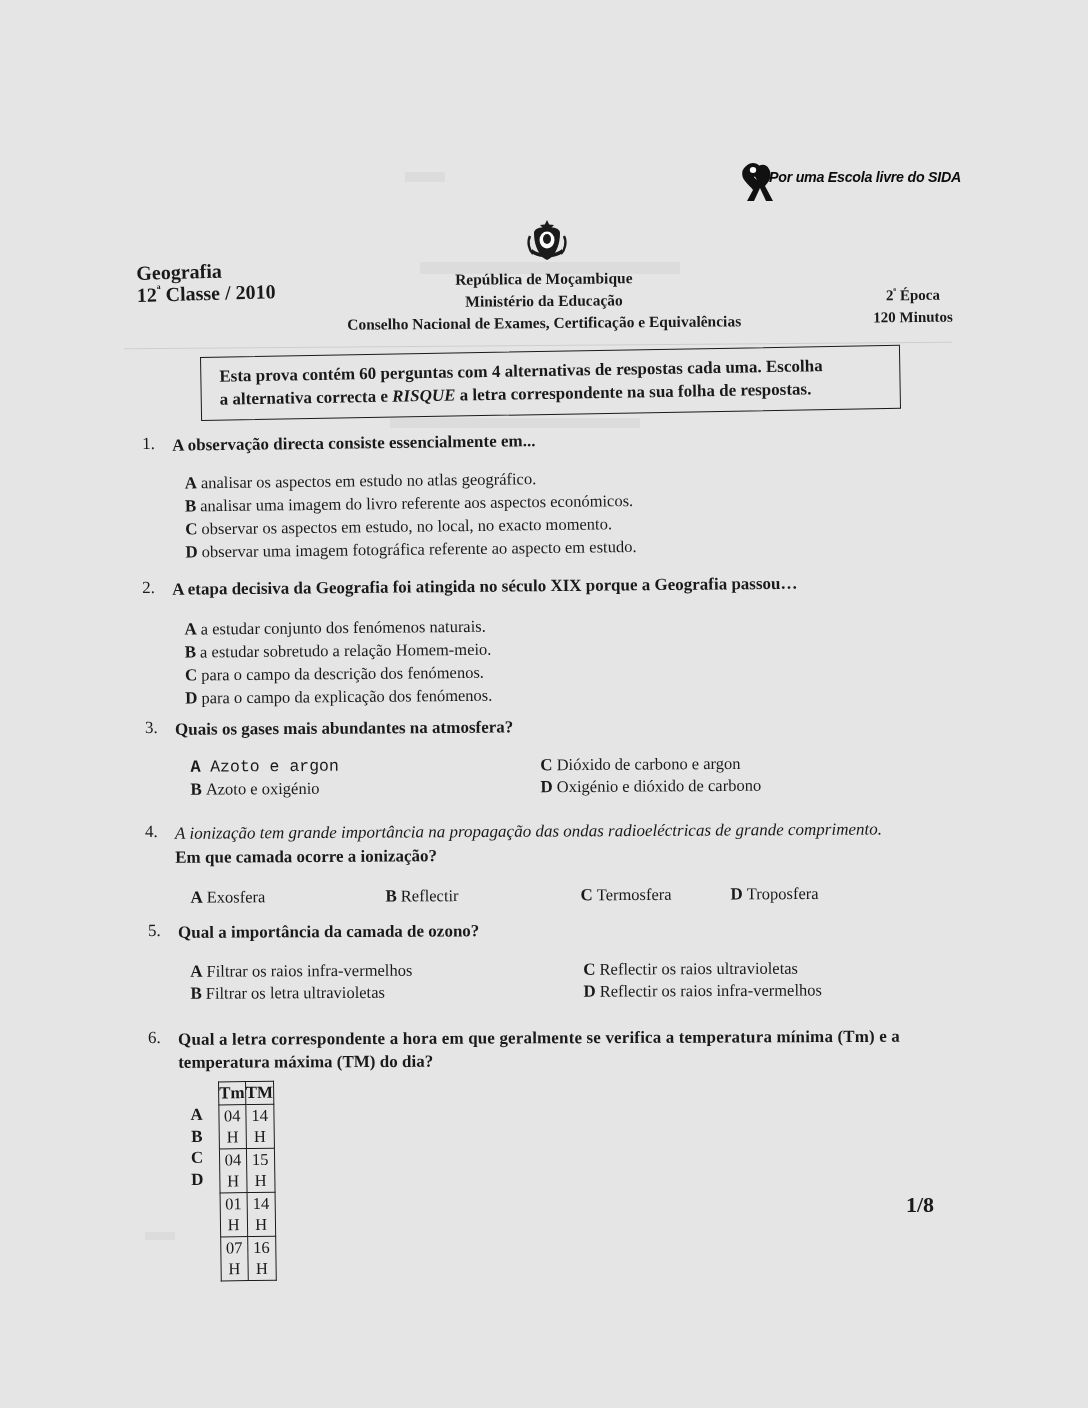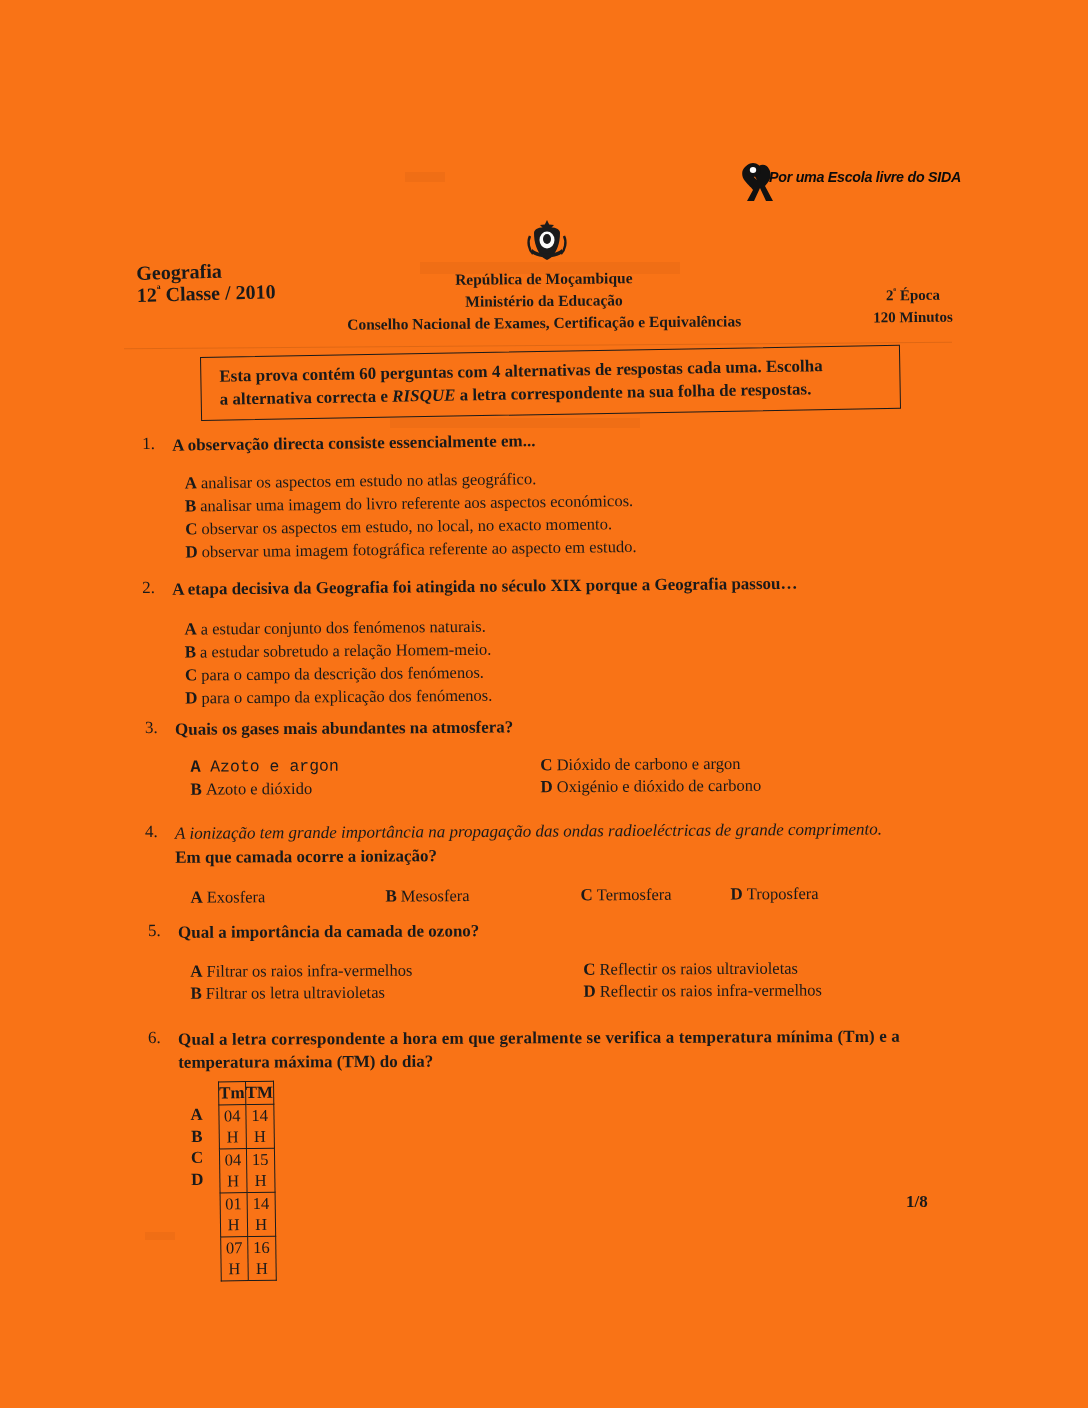--- a/index.html
+++ b/index.html
@@ -13,21 +13,21 @@
     position: relative;
     font-family: "Liberation Serif", "DejaVu Serif", serif;
     color: #1a1a1a;
     overflow: hidden;
   }
 
   
   #page {
     position: absolute;
     inset: 0;
-    background: #f97316;
+    background: #e5e5e5;
   }
   .scan-noise {
     position: absolute;
     background: rgba(0,0,0,0.035);
     pointer-events: none;
   }
   .scan-line {
     position: absolute;
     height: 1px;
     background: rgba(0,0,0,0.10);
@@ -236,21 +236,21 @@
   table.grid th {
     font-weight: bold;
     font-size: 17px;
   }
 
   
   #page-num {
     position: absolute;
     left: 906px;
     top: 1192px;
-    font-size: 17px;
+    font-size: 22px;
     font-weight: bold;
   }
 </style>
 </head>
 <body>
 
 <div id="page">
 
   <div class="scan-line" style="left:124px; top:345px; width:828px; transform:rotate(-0.45deg);"></div>
   <div class="scan-noise" style="left:405px; top:172px; width:40px; height:10px;"></div>
@@ -326,37 +326,37 @@
     </div>
   </div>
 
   <div class="q" style="left:145px; top:718px; width:840px; transform:rotate(-0.4deg);">
     <div class="q-head">
       <span class="q-num">3.</span>
       <span class="q-text">Quais os gases mais abundantes na atmosfera?</span>
     </div>
     <div class="opts-grid" style="margin-top:16px; height:48px;">
       <div class="opt" style="left:45px; top:0;font-family:Liberation Mono, monospace;"><span class="opt-letter">A</span> <span class="opt-body">Azoto e argon</span></div>
-      <div class="opt" style="left:45px; top:22px;"><span class="opt-letter">B</span> <span class="opt-body">Azoto e dióxido</span></div>
+      <div class="opt" style="left:45px; top:22px;"><span class="opt-letter">B</span> <span class="opt-body">Azoto e oxigénio</span></div>
       <div class="opt" style="left:395px; top:0;"><span class="opt-letter">C</span> <span class="opt-body">Dióxido de carbono e argon</span></div>
       <div class="opt" style="left:395px; top:22px;"><span class="opt-letter">D</span> <span class="opt-body">Oxigénio e dióxido de carbono</span></div>
     </div>
   </div>
 
   <div class="q" style="left:145px; top:822px; width:860px; transform:rotate(-0.35deg);">
     <div class="q-head">
       <span class="q-num">4.</span>
       <span class="q-text italic-line">A ionização tem grande importância na propagação das ondas radioeléctricas de grande comprimento.</span>
     </div>
     <div style="margin-left:30px; margin-top:1px;">
       <span class="q-text">Em que camada ocorre a ionização?</span>
     </div>
     <div class="opts-row" style="position:relative; margin-top:18px; height:26px;">
       <div class="opt" style="left:45px; top:0;text-align:center;"><span class="opt-letter">A</span> <span class="opt-body">Exosfera</span></div>
-      <div class="opt" style="left:240px; top:0;"><span class="opt-letter">B</span> <span class="opt-body">Mesosfera</span></div>
+      <div class="opt" style="left:240px; top:0;"><span class="opt-letter">B</span> <span class="opt-body">Reflectir</span></div>
       <div class="opt" style="left:435px; top:0;"><span class="opt-letter">C</span> <span class="opt-body">Termosfera</span></div>
       <div class="opt" style="left:585px; top:0;text-align:right;"><span class="opt-letter">D</span> <span class="opt-body">Troposfera</span></div>
     </div>
   </div>
 
   <div class="q" style="left:148px; top:921px; width:860px; transform:rotate(-0.3deg);">
     <div class="q-head">
       <span class="q-num">5.</span>
       <span class="q-text">Qual a importância da camada de ozono?</span>
     </div>

